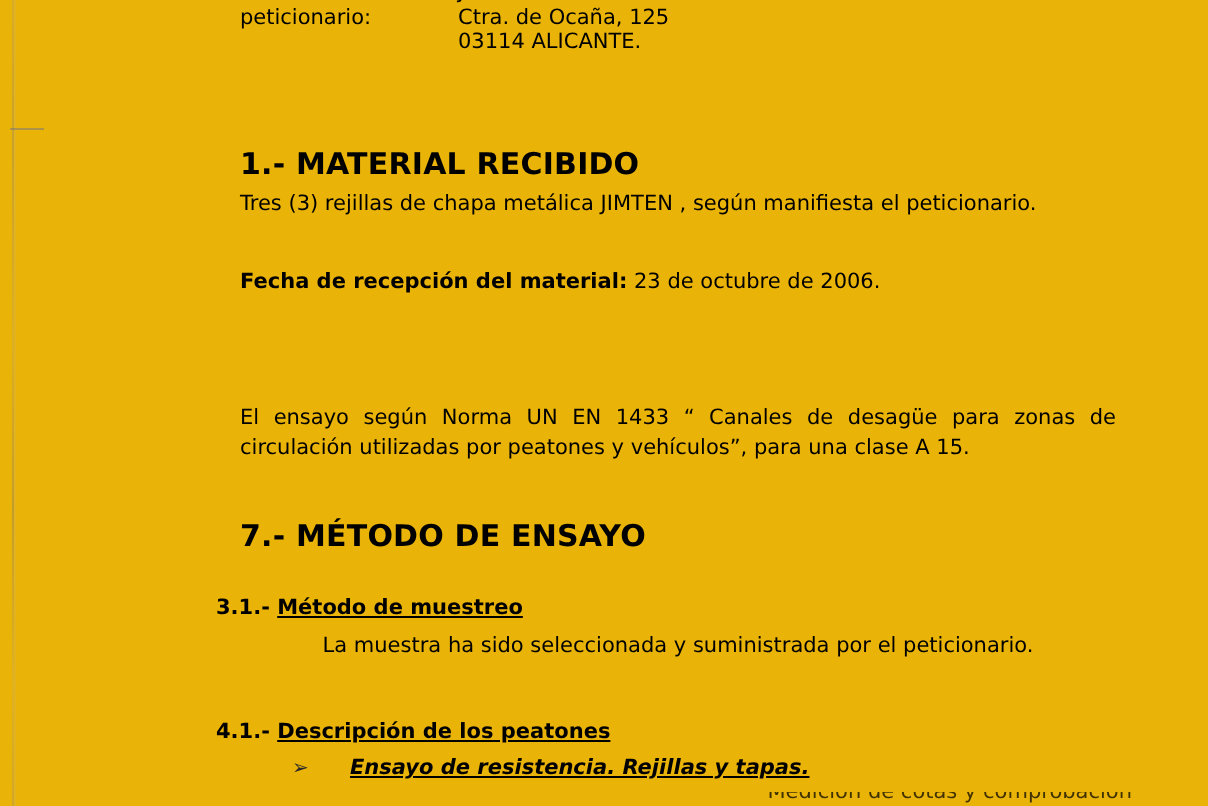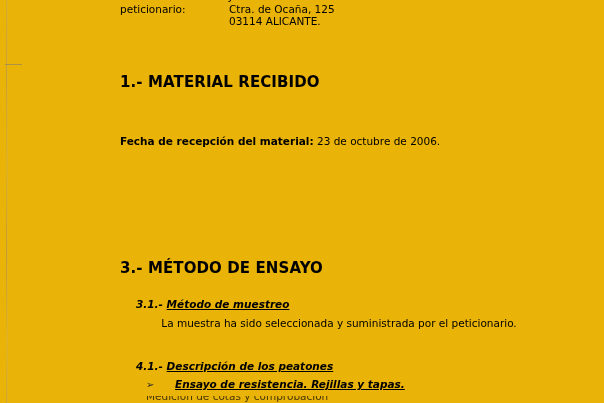--- a/index.html
+++ b/index.html
@@ -88,25 +88,24 @@
   .sec-title {
     position: absolute;
     left: 120px;
     font-size: 15px;
     font-weight: bold;
     letter-spacing: 0.1px;
     white-space: nowrap;
   }
   .sub-title {
     position: absolute;
-    left: 136px;
-    font-size: 10.5px;
-    font-weight: bold;
-    white-space: nowrap;
-    font-style: italic;
+    left: 108px;
+    font-size: 10.5px;
+    font-weight: bold;
+    white-space: nowrap;
   }
   .sub-title .u {
     text-decoration: underline;
     text-underline-offset: 1px;
   }
 
   .para {
     position: absolute;
     left: 120px;
     width: 438px;
@@ -157,47 +156,50 @@
     height: 7px;
     overflow: hidden;
     font-size: 10.5px;
     line-height: 13px;
     color: rgba(0,0,0,0.72);
   }
   .clipped-bottom .inner {
     position: relative;
     top: -6px;
     white-space: nowrap;
+    text-align: right;
   }
 </style>
 </head>
 <body>
 
 <div class="page">
 
   <div class="scan-edge-line"></div>
   <div class="scan-edge-line2"></div>
   <div class="scan-tick"></div>
 
   <div class="ref-block">
     <div class="ref-label">Referencia del
 peticionario:</div>
     <div class="ref-value">JIMTEN
 Ctra. de Ocaña, 125
 03114 ALICANTE.</div>
   </div>
 
   <div class="sec-title" style="top:73px;">1.- MATERIAL RECIBIDO</div>
+  <div class="para" style="top:95px;">Tres (3) rejillas de chapa metálica JIMTEN  , según manifiesta el peticionario.</div>
 
   <div class="para" style="top:134px;">
     <span class="lead-bold">Fecha de recepción del material:</span><span> 23 de octubre de 2006.</span>
   </div>
 
-
-  <div class="sec-title" style="top:259px;">3.- MÉTODO DE ENSAYO</div>
+  <div class="para para-justify" style="top:202px;">El ensayo según Norma UN EN   1433 “ Canales de desagüe para zonas de circulación utilizadas por peatones y vehículos”, para una clase A 15.</div>
+
+  <div class="sec-title" style="top:259px;">7.- MÉTODO DE ENSAYO</div>
 
   <div class="sub-title" style="top:298px;">
     <span>3.1.- </span><span class="u">Método de muestreo</span>
   </div>
   <div class="para" style="top:316px;text-align:center;">La muestra ha sido seleccionada y suministrada por el peticionario.</div>
 
   <div class="sub-title" style="top:360px;">
     <span>4.1.- </span><span class="u">Descripción de los peatones</span>
   </div>
 

